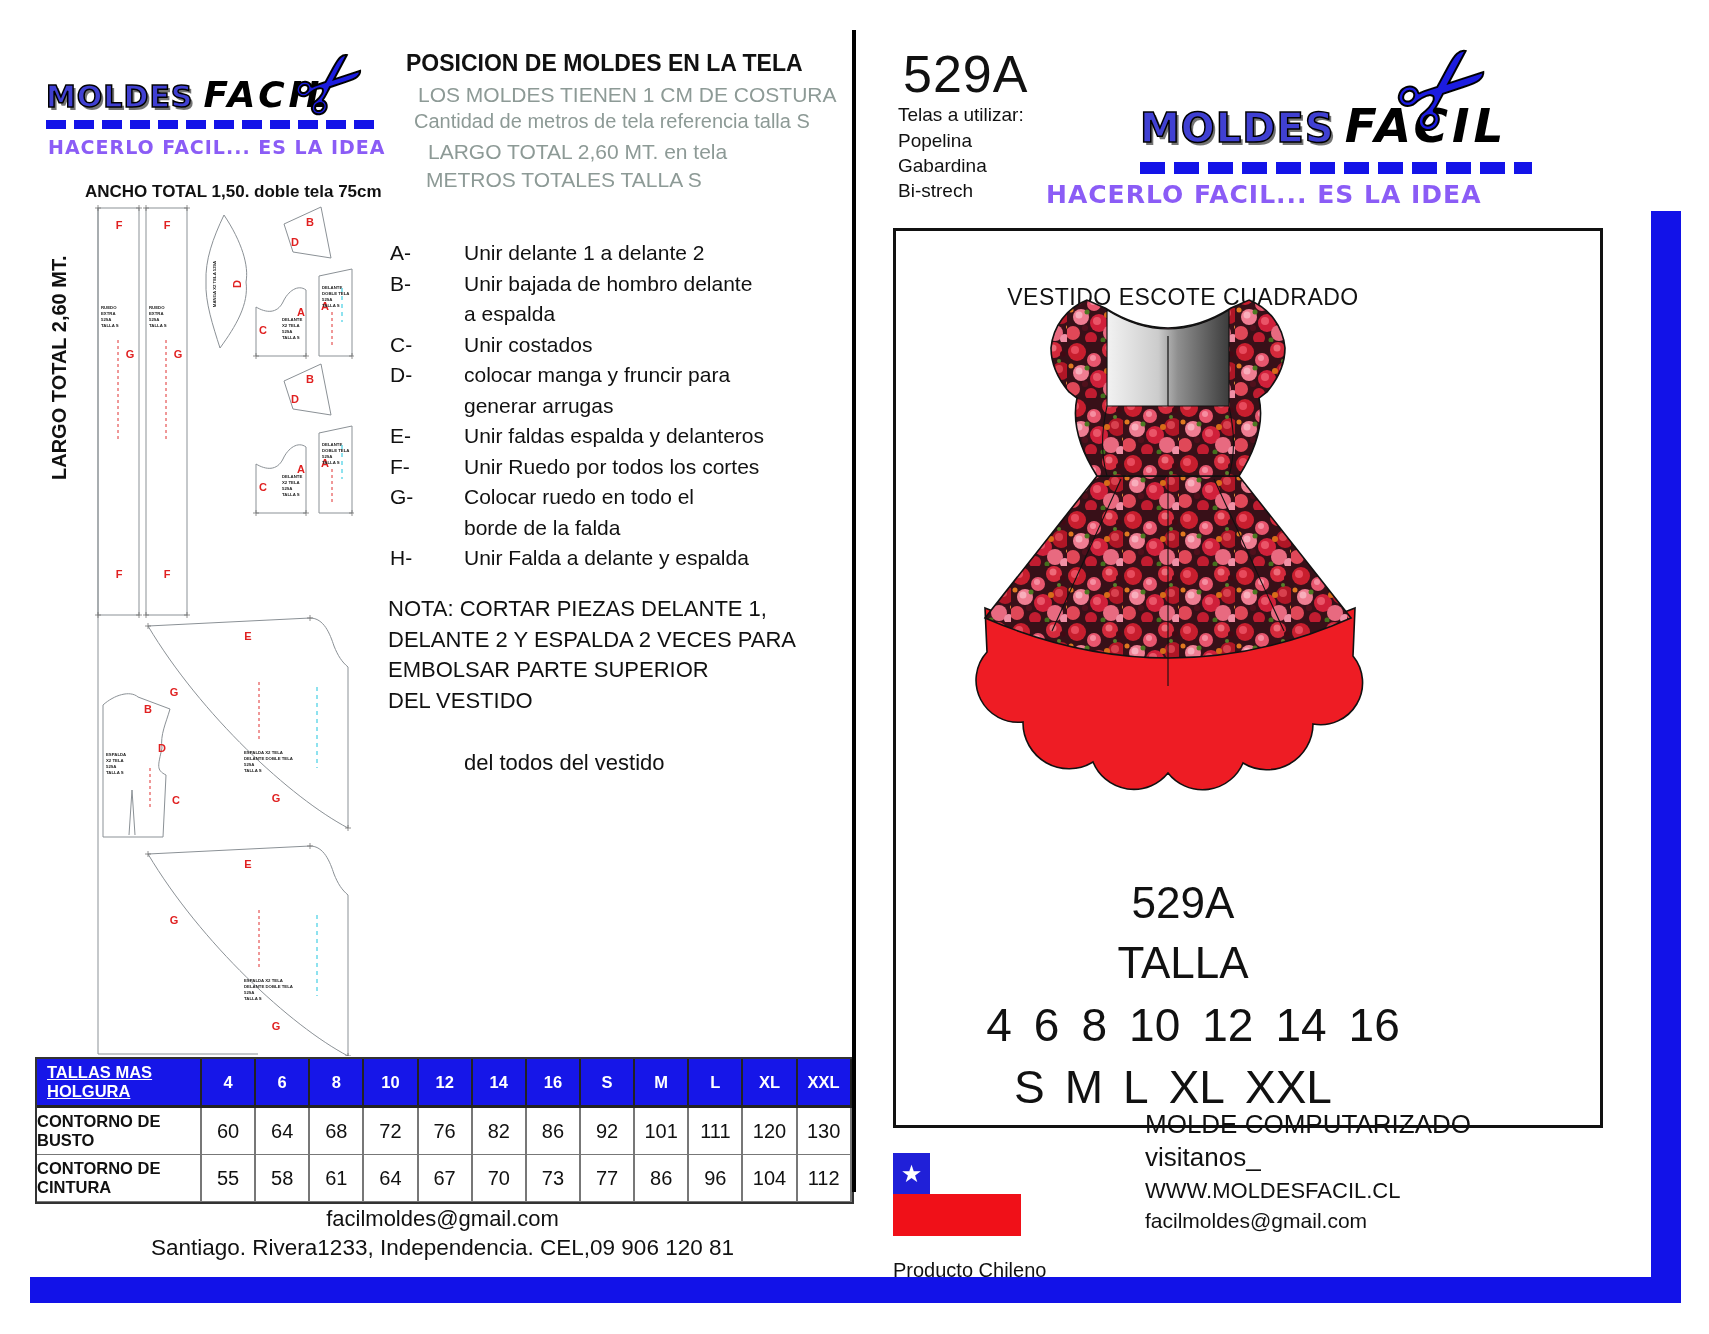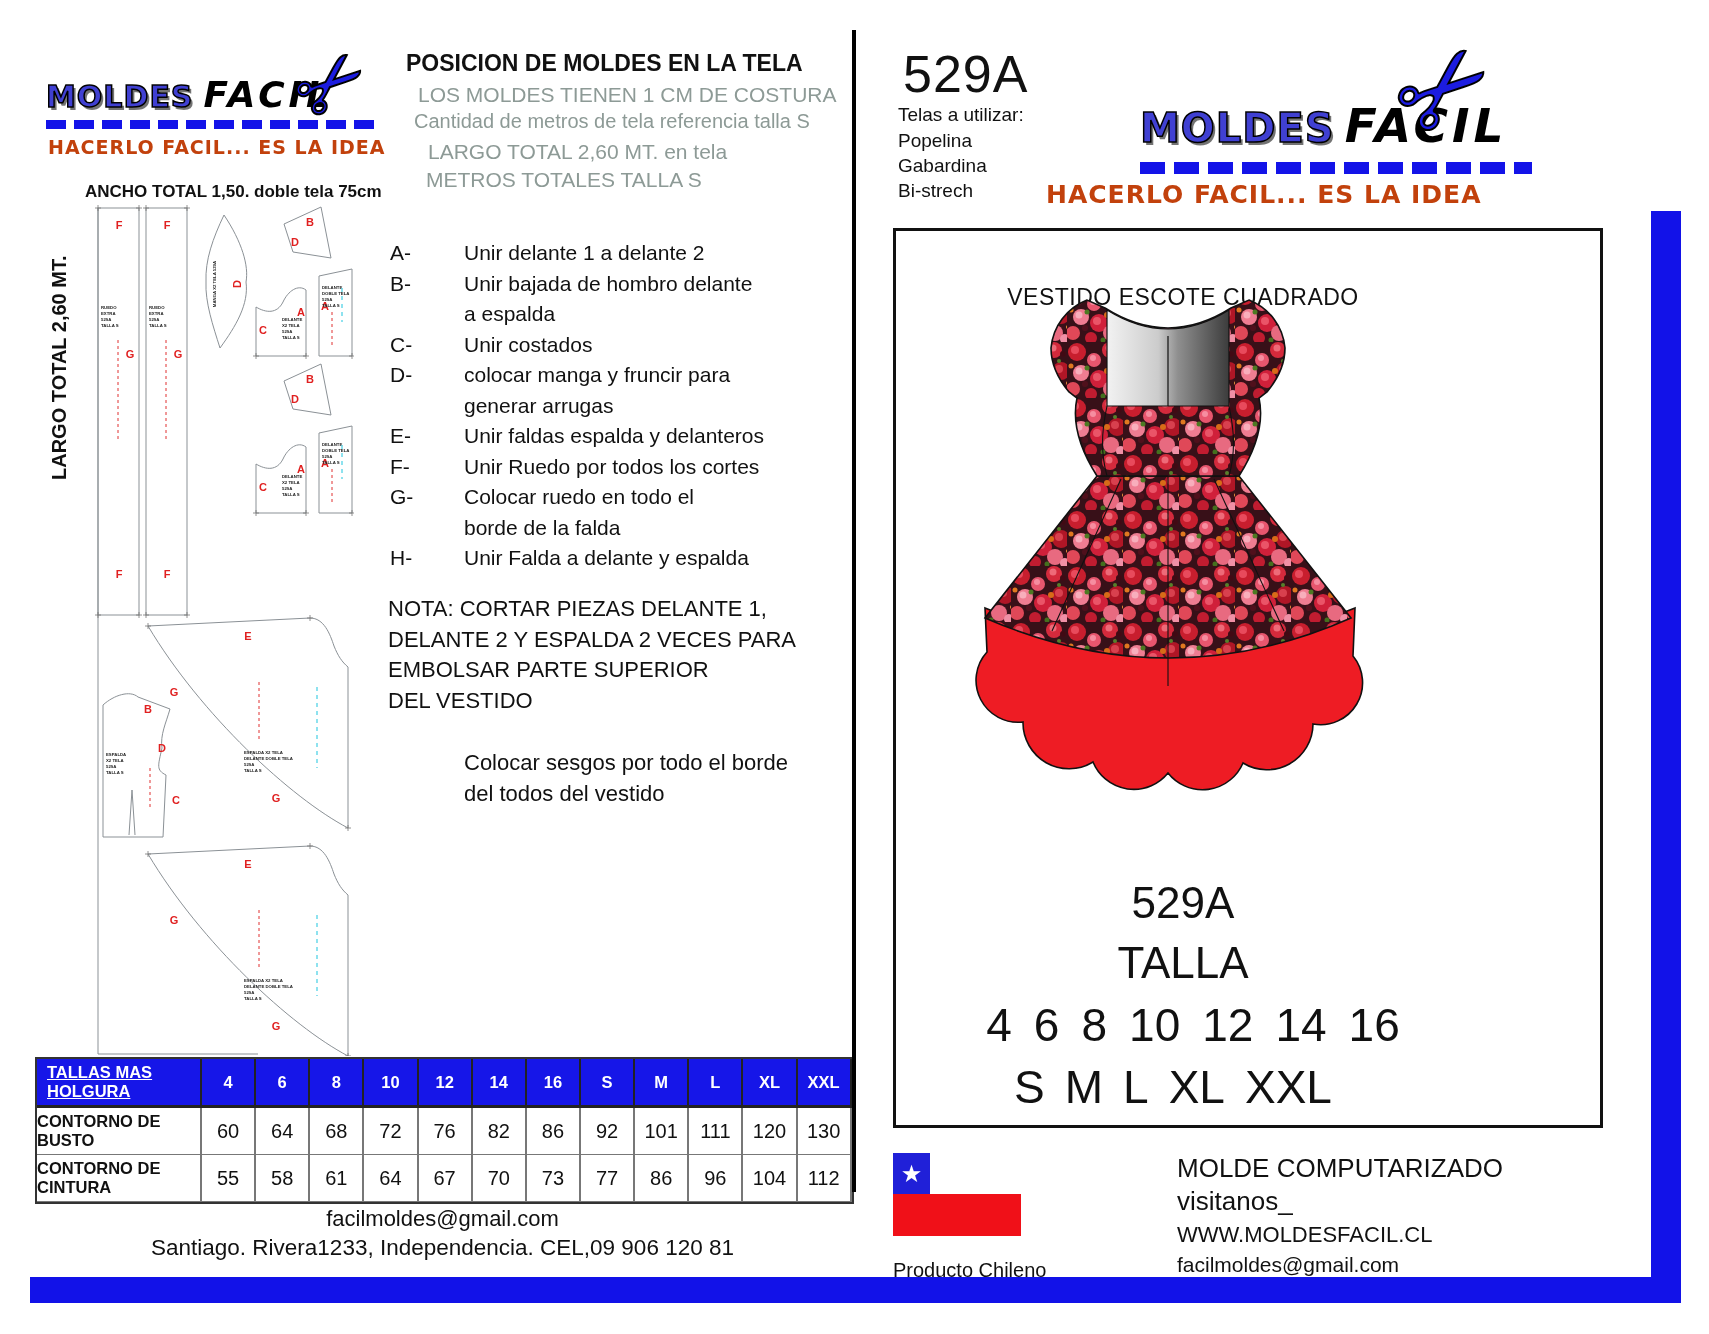--- a/index.html
+++ b/index.html
@@ -8,21 +8,21 @@
   .abs{position:absolute;}
 
   
   .brand-row{display:flex;align-items:baseline;}
   .brand-primary{font-family:"DejaVu Sans",sans-serif;font-weight:800;color:#4040d2;
     -webkit-text-stroke:1.5px #000;text-shadow:2.5px 2.5px 0 rgba(0,0,0,.55);letter-spacing:1px;}
   .brand-secondary{font-family:"DejaVu Sans",sans-serif;font-weight:800;font-style:italic;
     color:#000;letter-spacing:4px;margin-left:10px;}
   .dashes{background:repeating-linear-gradient(90deg,#1313e8 0 20px,transparent 20px 28px);}
   .dashes-big{background:repeating-linear-gradient(90deg,#1313e8 0 25px,transparent 25px 34px);}
-  .tagline{font-weight:800;letter-spacing:1px;color:#c2410c;font-family:"DejaVu Sans",sans-serif;}
+  .tagline{font-weight:800;letter-spacing:1px;color:#8b5cf6;font-family:"DejaVu Sans",sans-serif;}
   .scissors{color:#1c1ce0;-webkit-text-stroke:2px #000;line-height:1;display:inline-block;}
 
   .graytext{color:#8d9a96;}
   .ins-row{display:flex;font-size:21px;line-height:30.5px;}
   .ins-key{width:74px;flex:none;}
   .nota{font-size:22px;line-height:30.5px;}
   .closure{font-size:22px;line-height:30.5px;}
 
   
   .size-table{display:grid;grid-template-columns:165px repeat(12,54.15px);
@@ -191,21 +191,20 @@
   </div>
 
   <div class="abs nota" style="left:388px;top:594px;">
     <div>NOTA: CORTAR PIEZAS DELANTE 1,</div>
     <div>DELANTE 2 Y ESPALDA 2 VECES PARA</div>
     <div>EMBOLSAR PARTE SUPERIOR</div>
     <div>DEL VESTIDO</div>
   </div>
 
   <div class="abs closure" style="left:464px;top:748px;">
-    <div>Colocar sesgos por todo el borde</div>
     <div>del todos del vestido</div>
   </div>
 
   <div class="abs size-table" style="left:35px;top:1057px;">
     <div class="st-cell st-head st-corner">TALLAS MAS HOLGURA</div>
     <div class="st-cell st-head">4</div>
     <div class="st-cell st-head">6</div>
     <div class="st-cell st-head">8</div>
     <div class="st-cell st-head">10</div>
     <div class="st-cell st-head">12</div>
@@ -347,21 +346,21 @@
     <span>XL</span>
     <span>XXL</span>
   </div>
 
   <div class="abs" style="left:893px;top:1153px;width:37px;height:41px;background:#2020d8;display:flex;align-items:center;justify-content:center;color:#fff;font-size:24px;">
     <span>★</span>
   </div>
   <div class="abs" style="left:893px;top:1194px;width:128px;height:42px;background:#f01018;"></div>
   <div class="abs" style="left:893px;top:1259px;font-size:20px;">Producto Chileno</div>
 
-  <div class="abs" style="left:1145px;top:1152px;margin-left:32px;">
+  <div class="abs" style="left:1145px;top:1108px;">
     <div style="font-size:26px;line-height:33px;">MOLDE COMPUTARIZADO</div>
     <div style="font-size:26px;line-height:33px;">visitanos_</div>
     <div style="font-size:22px;line-height:33px;">WWW.MOLDESFACIL.CL</div>
     <div style="font-size:21px;line-height:28px;">facilmoldes@gmail.com</div>
   </div>
 
   <div class="abs vbar" style="left:1651px;top:211px;width:30px;height:1092px;"></div>
   <div class="abs hbar" style="left:30px;top:1277px;width:1651px;height:26px;"></div>
 
 </div>

